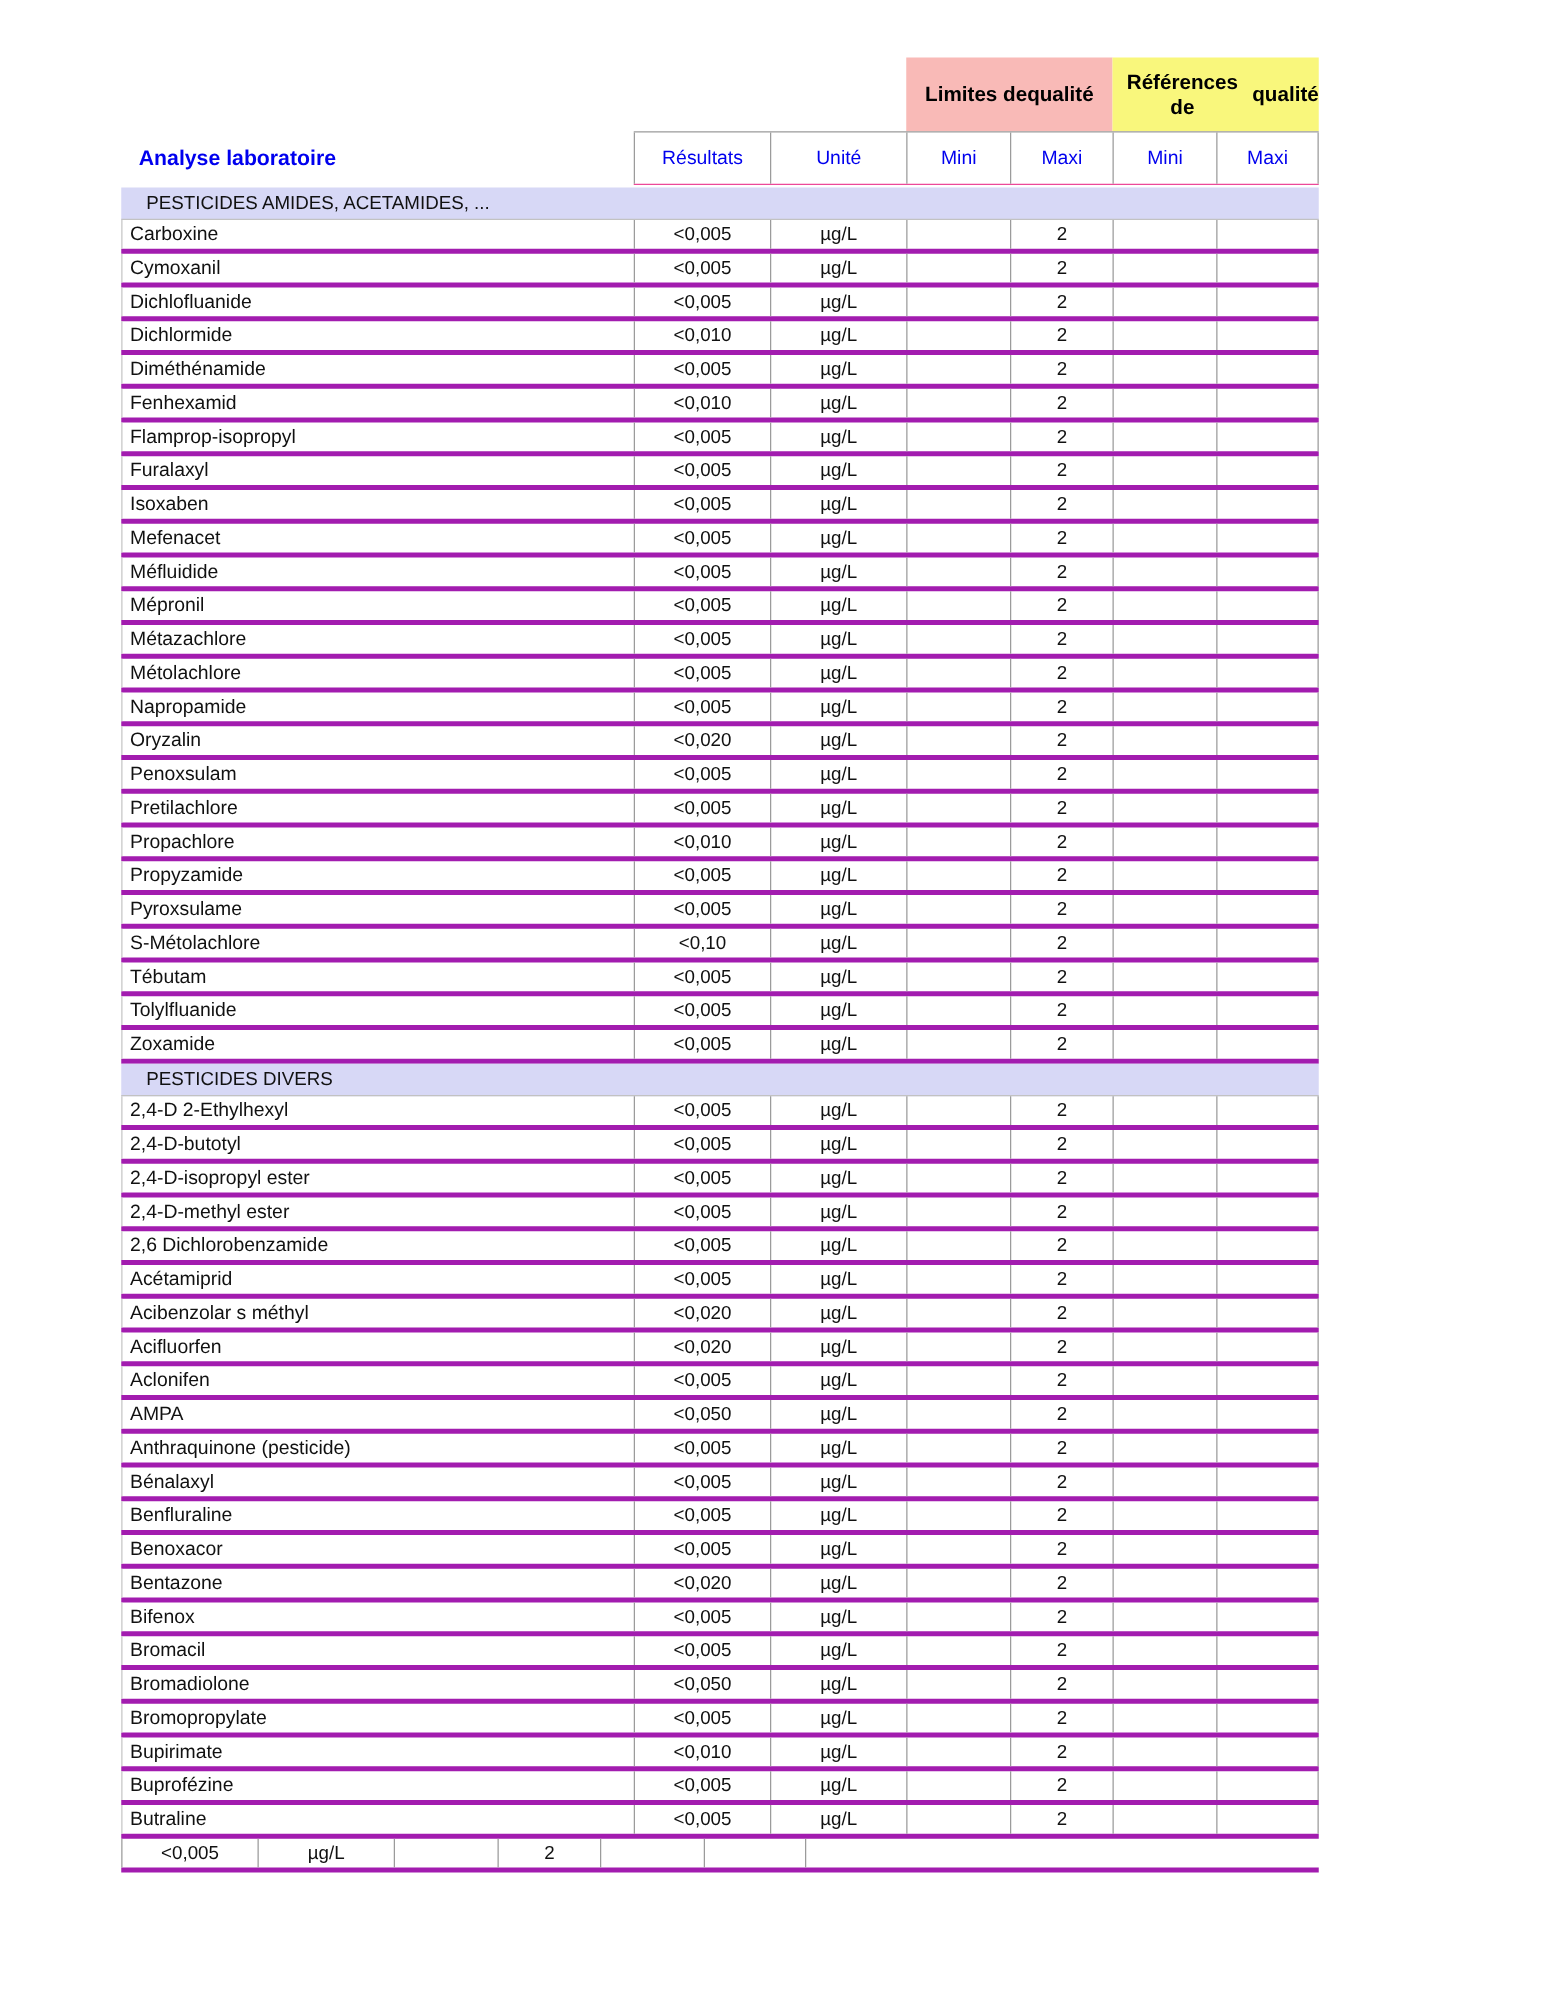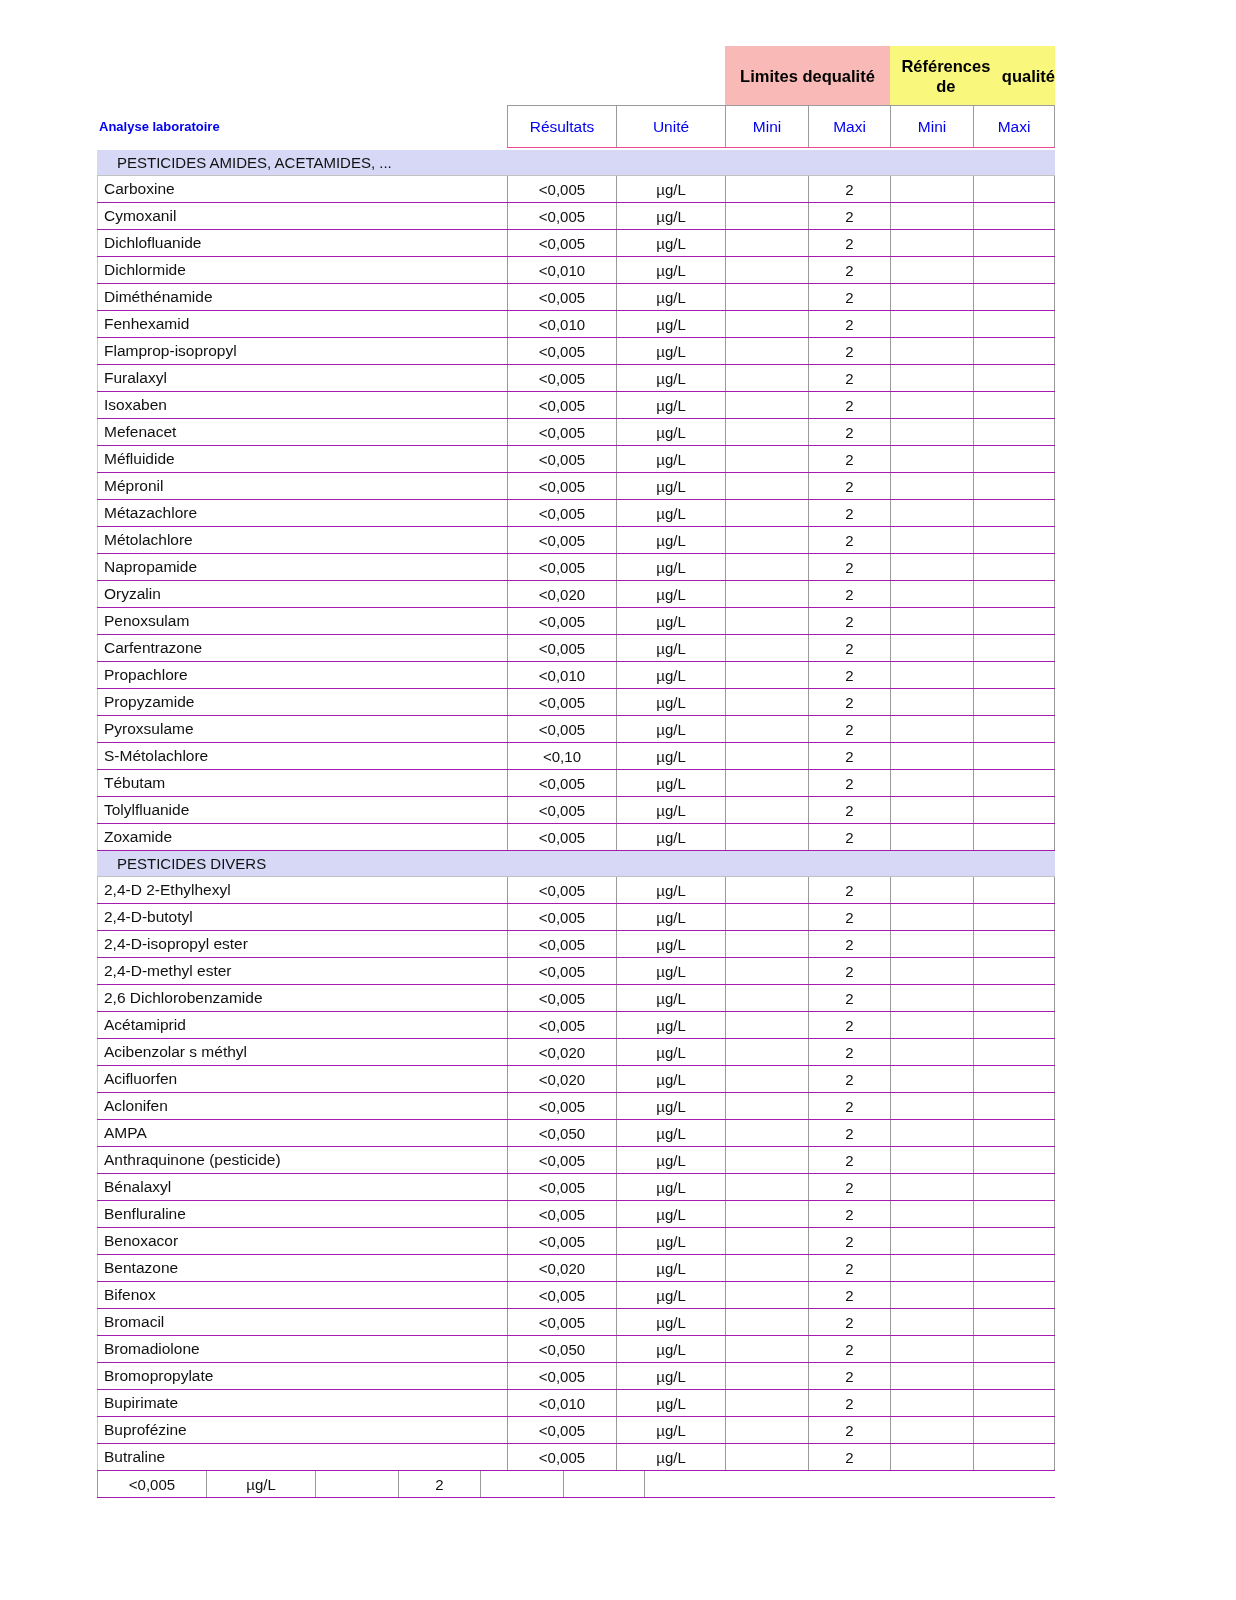--- a/index.html
+++ b/index.html
@@ -35,27 +35,27 @@
     font-size: 16.5px;
     line-height: 20px;
     color: #000000;
     text-align: center;
   }
   .group-box.pink   { left: 628px; width: 165px; background: var(--limits_bg, #F9BAB7); }
   .group-box.yellow { left: 793px; width: 165px; background: var(--references_bg, #F9F77C); }
   
   .page-title {
     position: absolute;
-    left: 2px;
+    left: 14px;
     top: 59px;
     height: 43px;
     display: flex;
     align-items: center;
     font-weight: bold;
-    font-size: 13px;
+    font-size: 17px;
     color: var(--header_text, #0000EE);
   }
   .col-headers {
     position: absolute;
     left: 410px;
     top: 59px;
     width: 548px;
     height: 43px;
     display: flex;
     box-sizing: border-box;
@@ -92,21 +92,21 @@
     display: flex;
     align-items: center;
     padding-left: 20px;
     box-sizing: border-box;
     font-size: 15px;
     color: #111111;
   }
   .row {
     height: 27px;
     display: flex;
-    border-bottom: 1px solid #a21caf;
+    border-bottom: 4px solid #a21caf;
     box-sizing: border-box;
   }
   .cell {
     box-sizing: border-box;
     border-left: 1px solid #9b9b9b;
     display: flex;
     align-items: center;
     overflow: hidden;
     white-space: nowrap;
   }
@@ -302,21 +302,21 @@
         <div class="row">
           <div class="cell c-name">Penoxsulam</div>
           <div class="cell c-val c-result">&lt;0,005</div>
           <div class="cell c-val c-unit">µg/L</div>
           <div class="cell c-val c-mini"></div>
           <div class="cell c-val c-maxi">2</div>
           <div class="cell c-val c-mini2"></div>
           <div class="cell c-val c-maxi2"></div>
         </div>
         <div class="row">
-          <div class="cell c-name">Carfentrazone</div>
+          <div class="cell c-name">Pretilachlore</div>
           <div class="cell c-val c-result">&lt;0,005</div>
           <div class="cell c-val c-unit">µg/L</div>
           <div class="cell c-val c-mini"></div>
           <div class="cell c-val c-maxi">2</div>
           <div class="cell c-val c-mini2"></div>
           <div class="cell c-val c-maxi2"></div>
         </div>
         <div class="row">
           <div class="cell c-name">Propachlore</div>
           <div class="cell c-val c-result">&lt;0,010</div>

